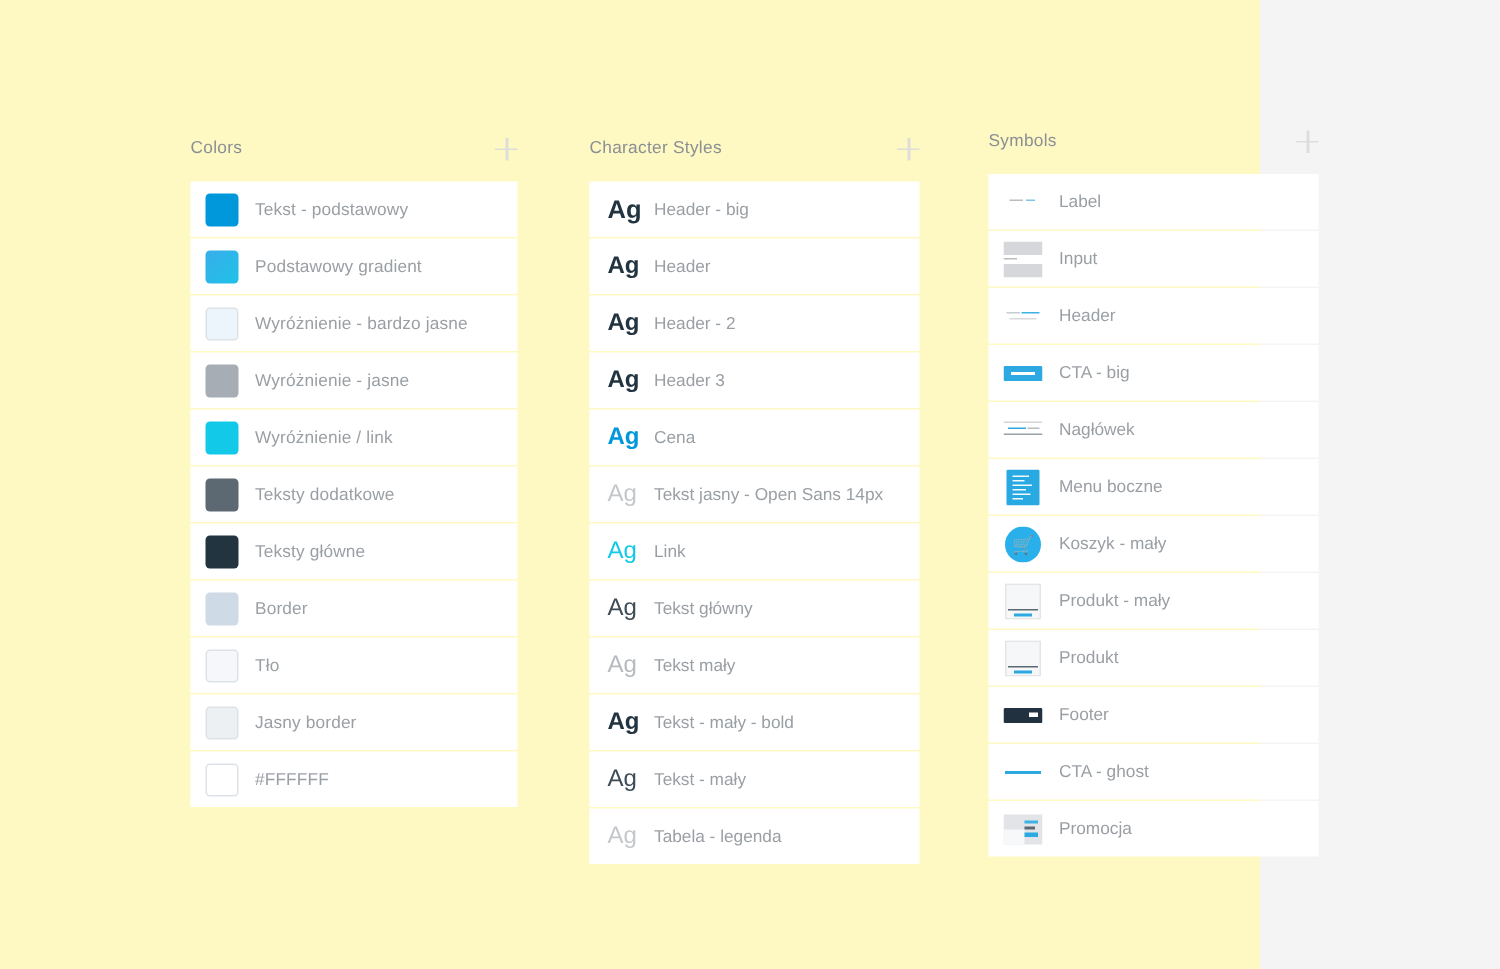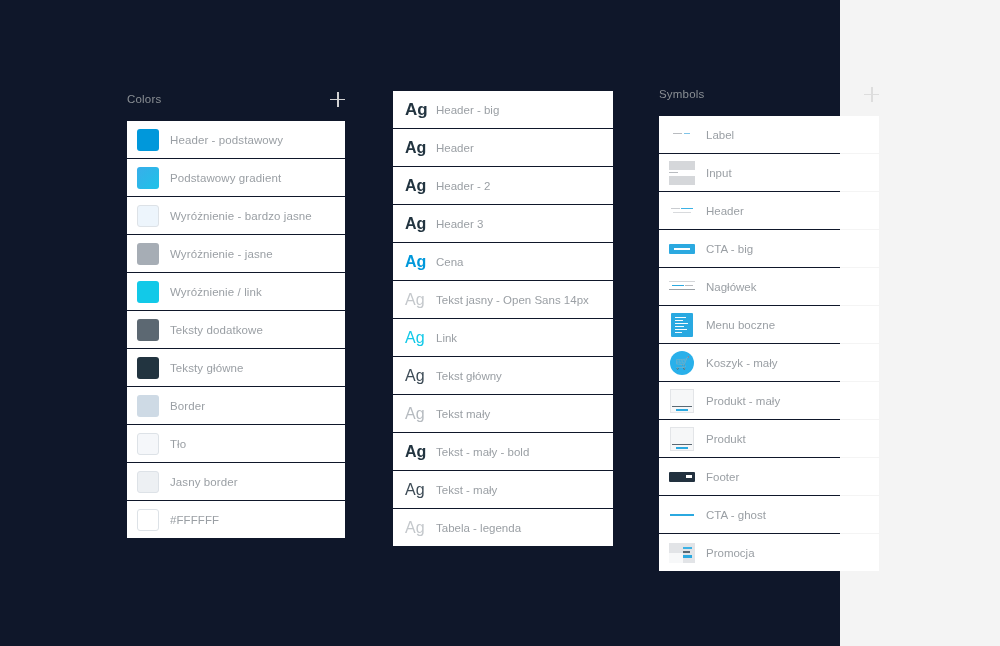--- a/index.html
+++ b/index.html
@@ -10,21 +10,21 @@
     overflow: hidden;
     background: #f4f4f4;
     font-family: "Liberation Sans", sans-serif;
     -webkit-font-smoothing: antialiased;
   }
 
   .board {
     position: relative;
     width: 840px;
     height: 646px;
-    background: #0f172a;
+    background: #fef9c3;
   }
 
   .column {
     position: absolute;
   }
 
   .col-colors   { left: 127px; top: 84px;  width: 218px; }
   .col-chars    { left: 393px; top: 84px;  width: 220px; }
   .col-symbols  { left: 659px; top: 79px;  width: 220px; }
 
@@ -195,21 +195,21 @@
 <div class="board">
 
   <div class="column col-colors">
     <div class="col-head">
       <span class="col-title">Colors</span>
       <span class="plus-icon"></span>
     </div>
     <div class="list" id="colors-list">
         <div class="row">
           <div class="swatch" style="background: rgb(0, 152, 219);"></div>
-          <div class="row-label">Header - podstawowy</div>
+          <div class="row-label">Tekst - podstawowy</div>
         </div>
         <div class="row">
           <div class="swatch" style="background: linear-gradient(135deg, rgb(56, 174, 234) 0%, rgb(31, 194, 232) 100%);"></div>
           <div class="row-label">Podstawowy gradient</div>
         </div>
         <div class="row">
           <div class="swatch" style="background: rgb(237, 245, 252); border: 1px solid rgb(221, 226, 231);"></div>
           <div class="row-label">Wyróżnienie - bardzo jasne</div>
         </div>
         <div class="row">
@@ -241,20 +241,24 @@
           <div class="row-label">Jasny border</div>
         </div>
         <div class="row">
           <div class="swatch" style="background: rgb(255, 255, 255); border: 1px solid rgb(221, 226, 231);"></div>
           <div class="row-label">#FFFFFF</div>
         </div>
       </div>
   </div>
 
   <div class="column col-chars">
+    <div class="col-head">
+      <span class="col-title">Character Styles</span>
+      <span class="plus-icon"></span>
+    </div>
     <div class="list" id="chars-list">
         <div class="row" style="padding-left: 12px;">
           <div class="ag" style="color: rgb(34, 52, 64); font-weight: bold; font-size: 17px;">Ag</div>
           <div class="ag-label">Header - big</div>
         </div>
         <div class="row" style="padding-left: 12px;">
           <div class="ag" style="color: rgb(34, 52, 64); font-weight: bold; font-size: 16px;">Ag</div>
           <div class="ag-label">Header</div>
         </div>
         <div class="row" style="padding-left: 12px;">

